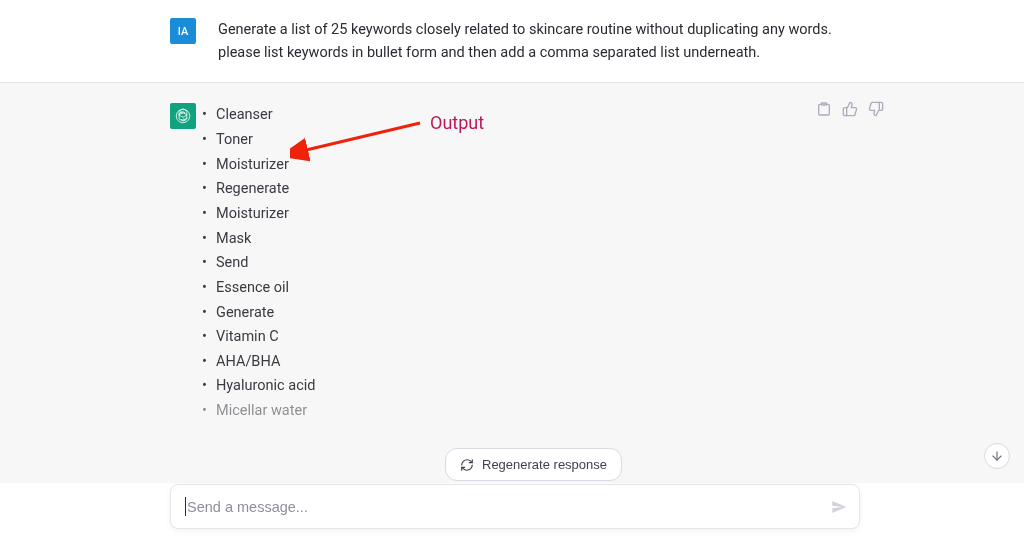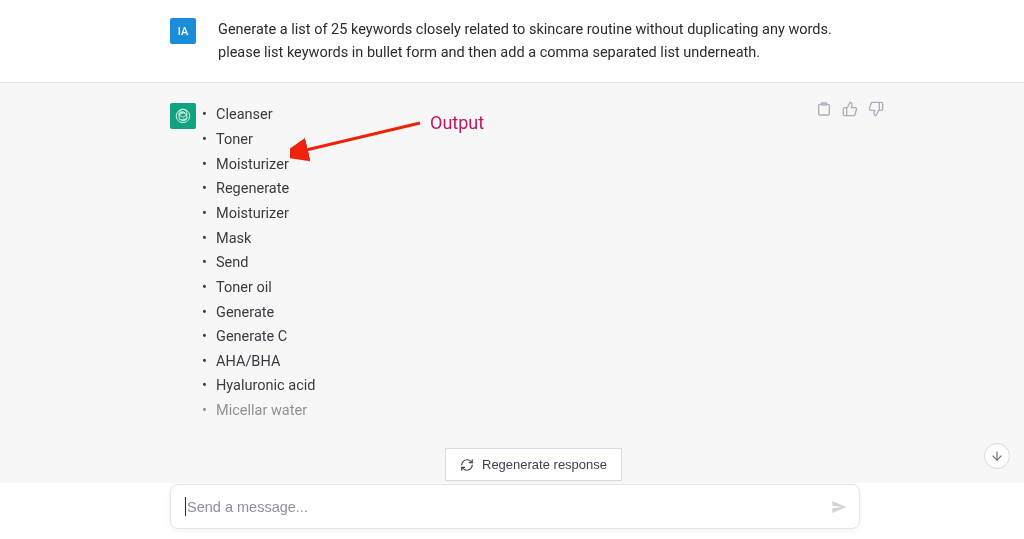--- a/index.html
+++ b/index.html
@@ -134,21 +134,21 @@
       font-weight: 400;
       pointer-events: none;
     }
     
     .regen-btn {
       position: absolute;
       left: 445px;
       top: 448px;
       background: #ffffff;
       border: 1px solid #d9d9e3;
-      border-radius: 0;
+      border-radius: 12px;
       padding: 8px 14px;
       font-size: 13px;
       color: #40414f;
       display: flex;
       align-items: center;
       gap: 8px;
       cursor: pointer;
     }
     
     .regen-btn svg {
@@ -241,23 +241,23 @@
   </div>
   <div class="assistant-content">
     <ul class="bullet-list">
       <li class="bullet-item">Cleanser</li>
       <li class="bullet-item">Toner</li>
       <li class="bullet-item">Moisturizer</li>
       <li class="bullet-item">Regenerate</li>
       <li class="bullet-item">Moisturizer</li>
       <li class="bullet-item">Mask</li>
       <li class="bullet-item">Send</li>
-      <li class="bullet-item">Toner oil</li>
+      <li class="bullet-item">Essence oil</li>
       <li class="bullet-item">Generate</li>
-      <li class="bullet-item">Generate C</li>
+      <li class="bullet-item">Vitamin C</li>
       <li class="bullet-item">AHA/BHA</li>
       <li class="bullet-item">Hyaluronic acid</li>
       <li class="bullet-item faded">Micellar water</li>
     </ul>
   </div>
 
   <div class="actions">
     <div class="action-btn">
       <svg viewBox="0 0 24 24" fill="none" stroke="currentColor" stroke-width="2" stroke-linecap="round" stroke-linejoin="round">
         <rect x="8" y="3" width="8" height="3" rx="1"></rect>

